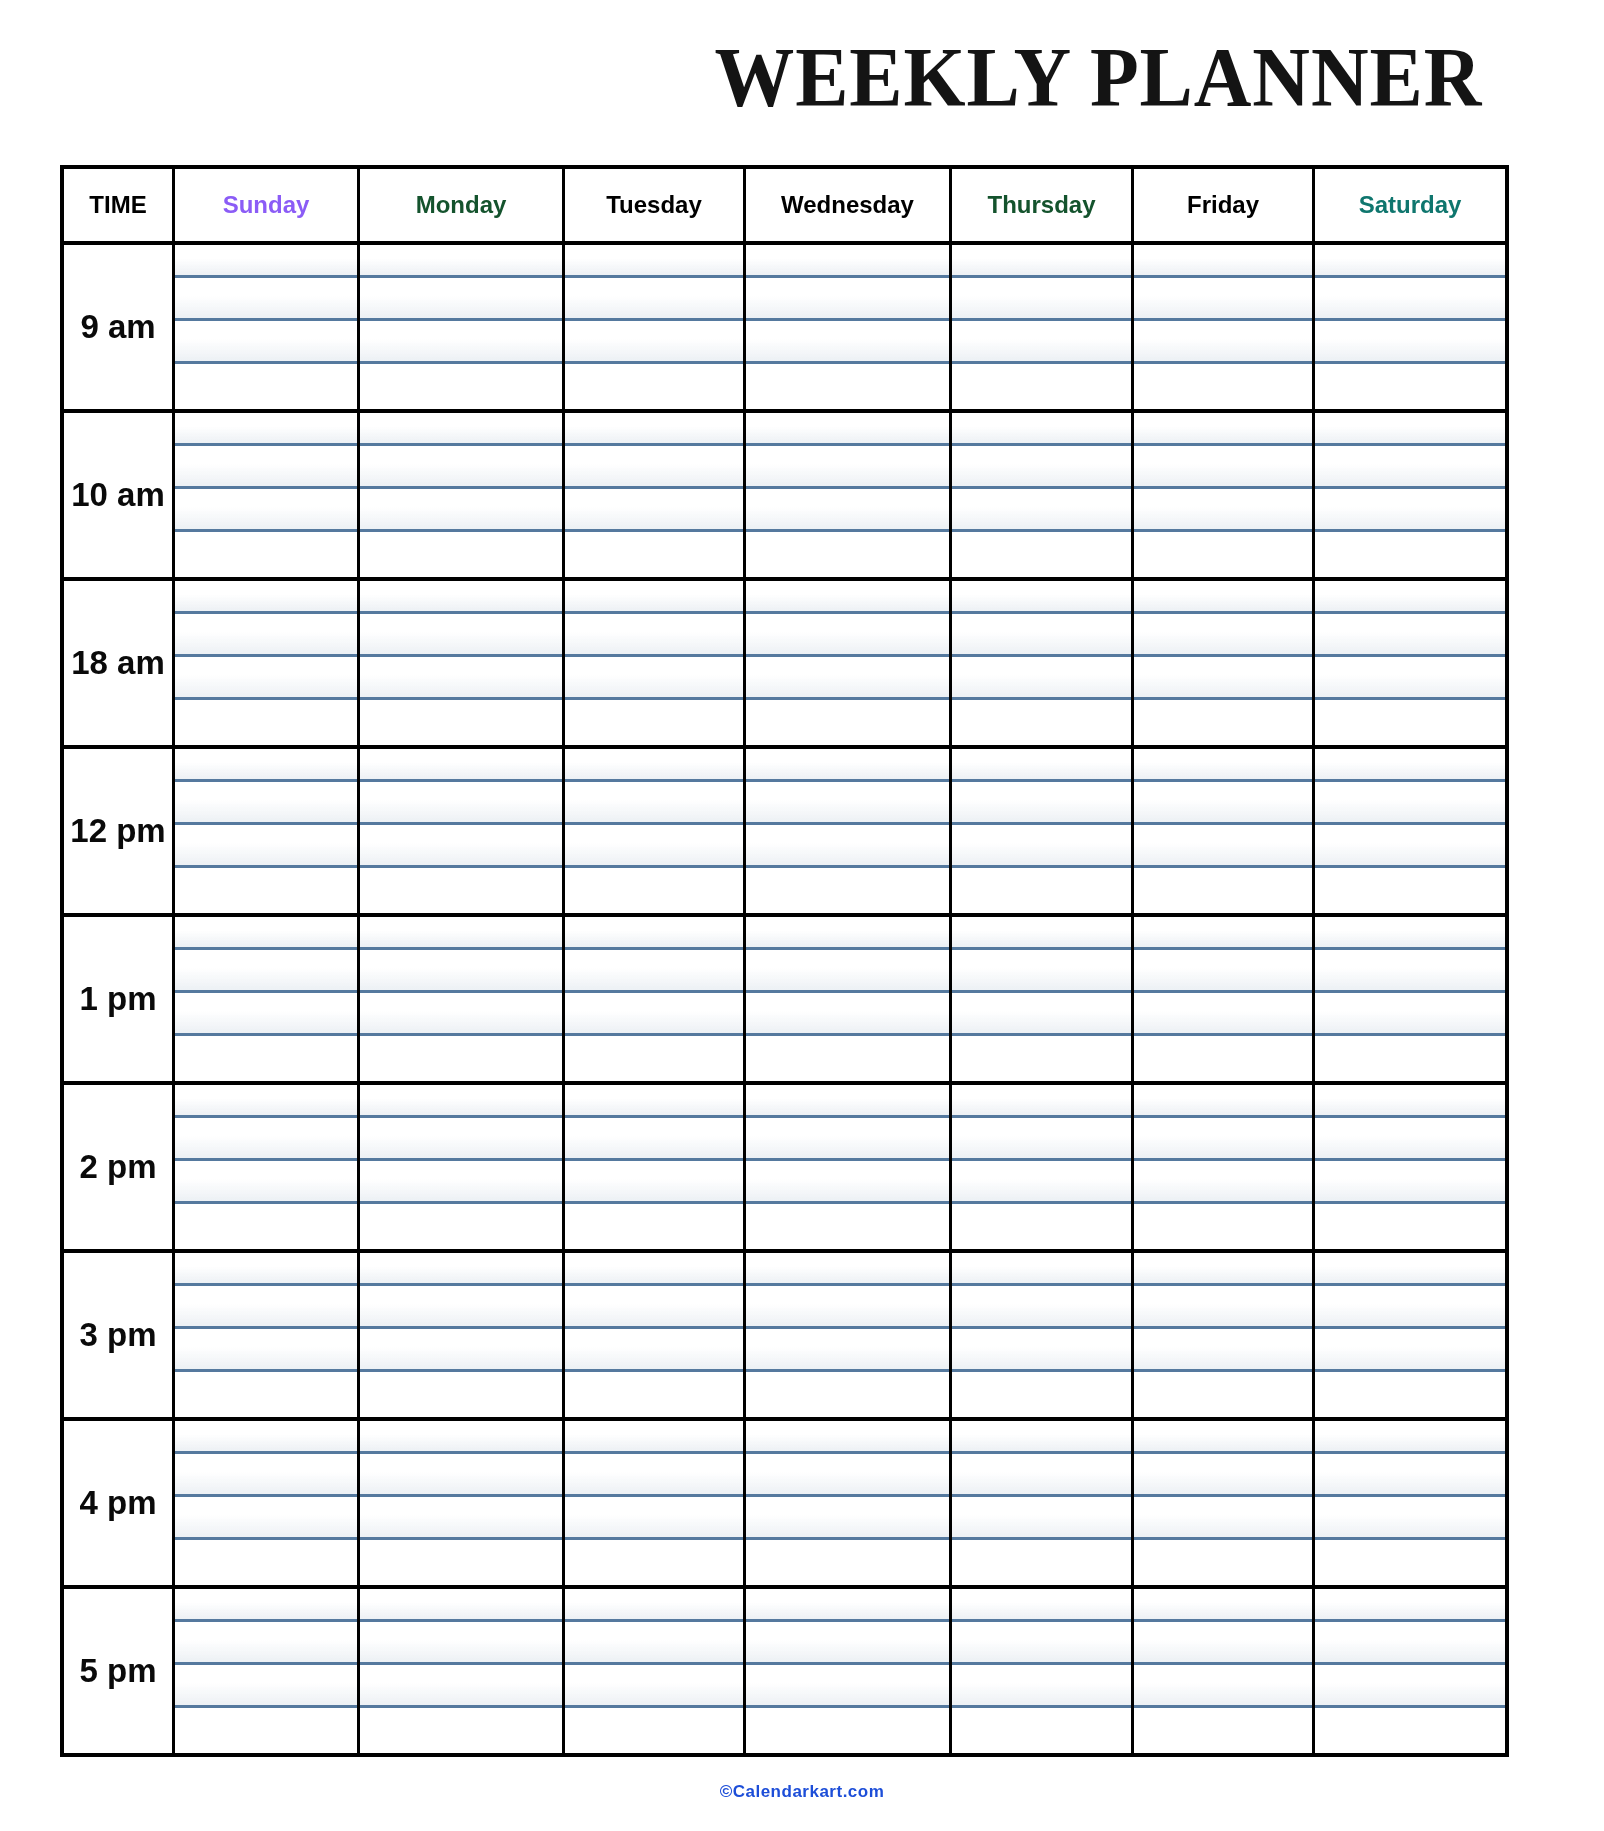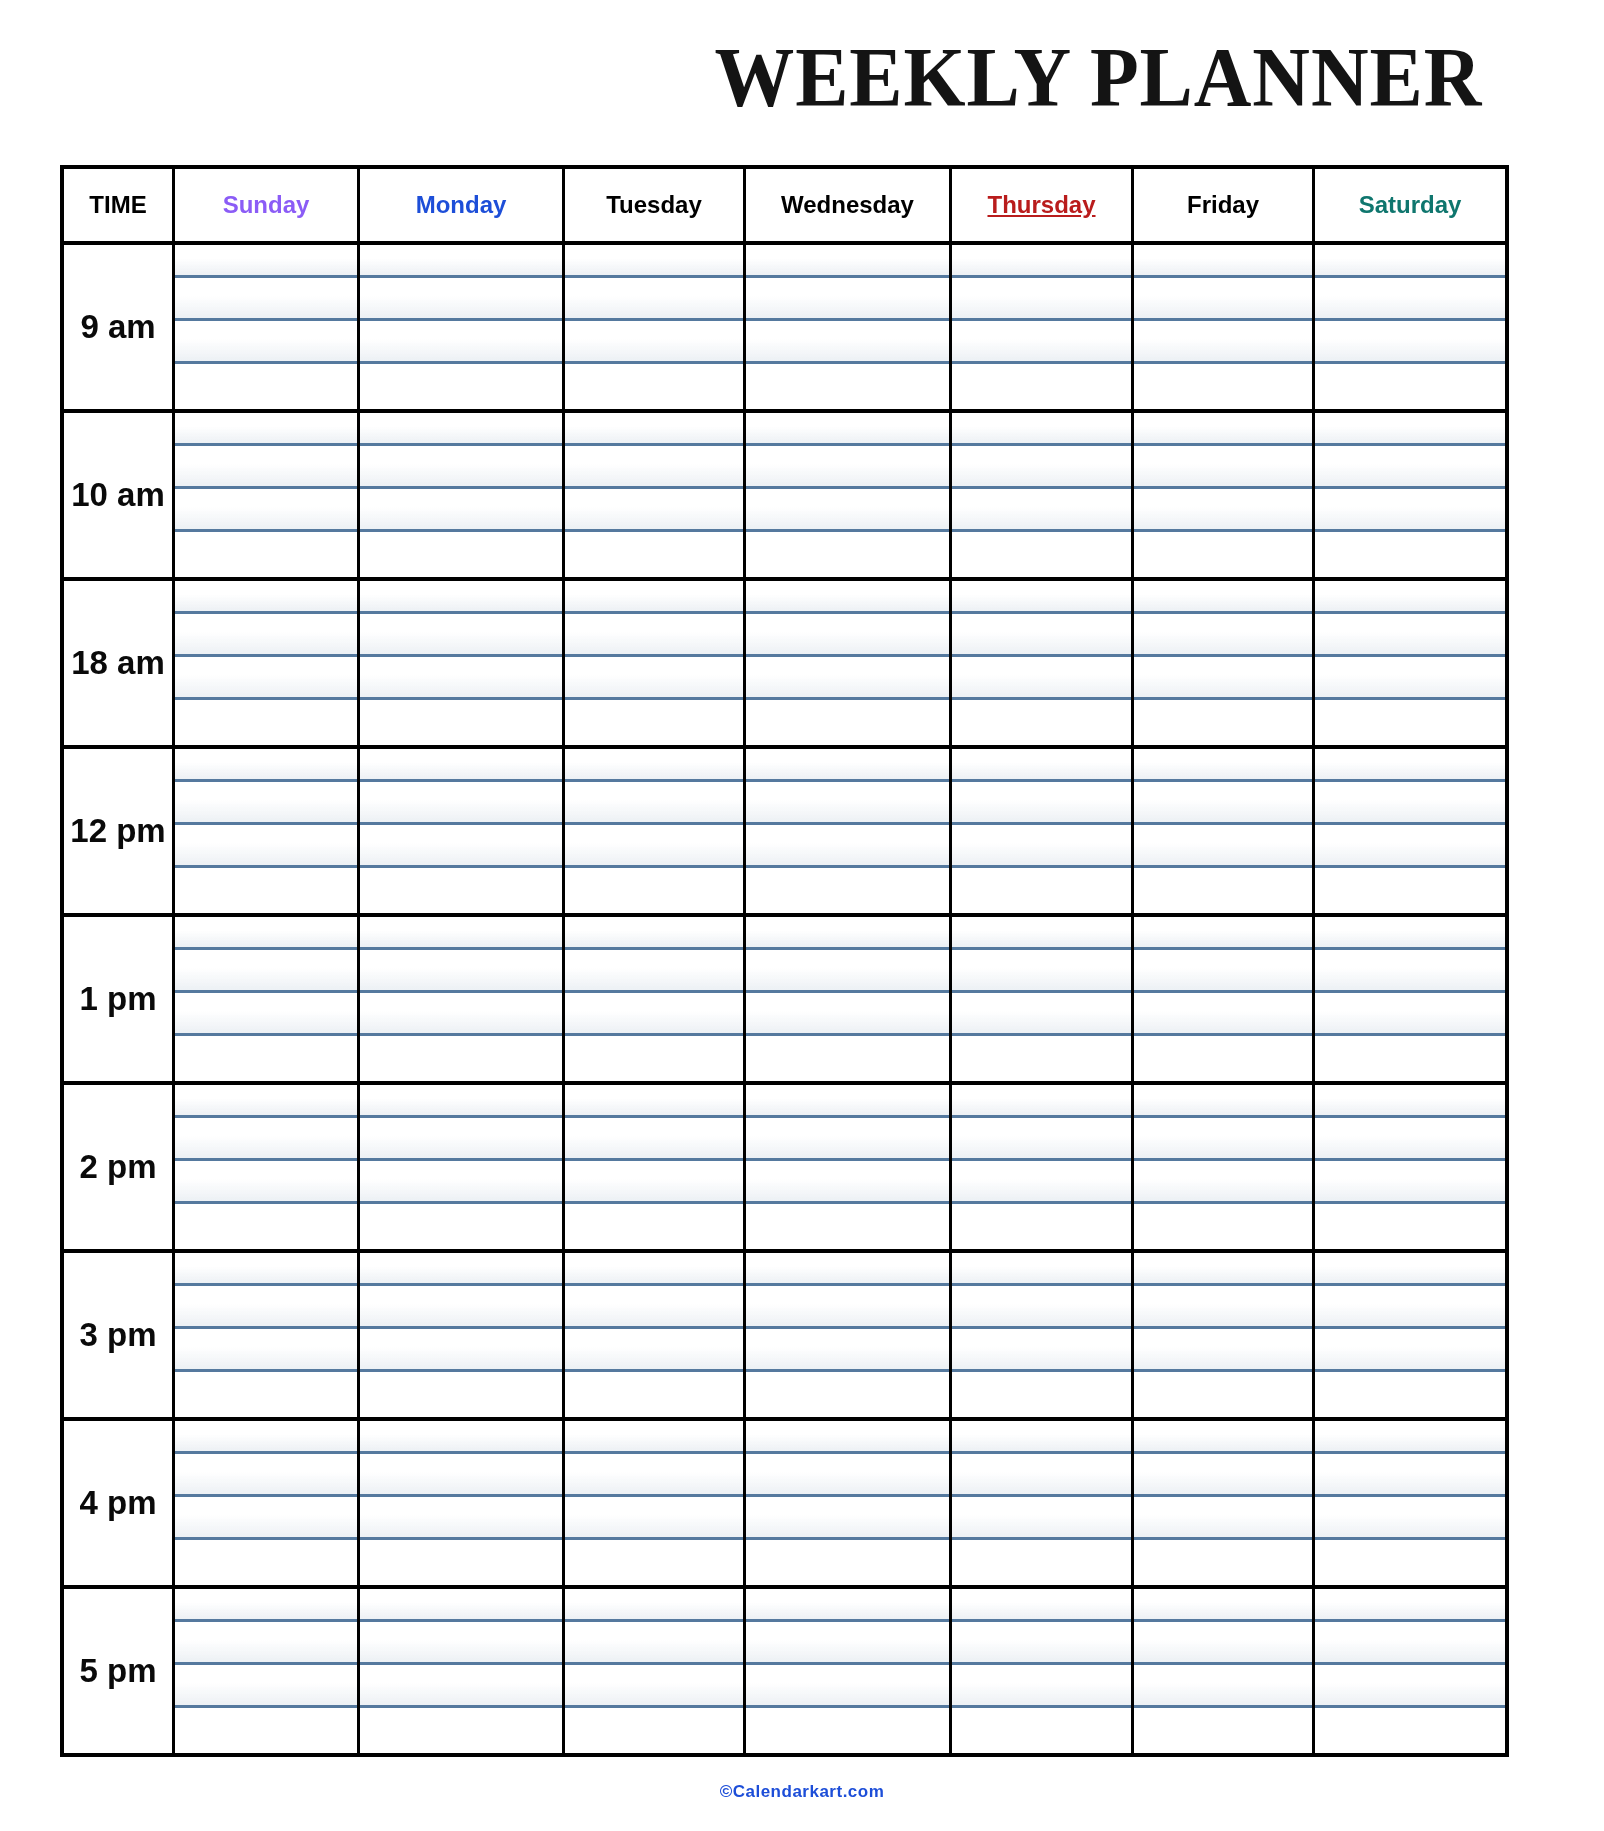--- a/index.html
+++ b/index.html
@@ -109,24 +109,24 @@
 <body>
 
 <div class="page-title">WEEKLY PLANNER</div>
 
 <table class="planner">
   <thead>
     <tr>
       <th class="time-col">TIME</th>
 
     <th style="width: 182px; color: #8b5cf6;">Sunday</th>
-        <th style="width: 202px; color: #1d4ed8;">Monday</th>
+        <th style="width: 202px; color: #14532d;">Monday</th>
         <th style="width: 178px; color: rgb(0, 0, 0);">Tuesday</th>
         <th style="width: 203px; color: rgb(0, 0, 0);">Wednesday</th>
-        <th style="width: 179px; color: #b91c1c; text-decoration: underline;">Thursday</th>
+        <th style="width: 179px; color: #14532d;">Thursday</th>
         <th style="width: 178px; color: rgb(0, 0, 0);">Friday</th>
         <th style="width: 190px; color: #0f766e;">Saturday</th>
       </tr>
   </thead>
   <tbody>
 
   <tr class="hour-row">
         <td class="time-cell">9 am</td>
         <td class="day-cell">
           <div class="lines">

